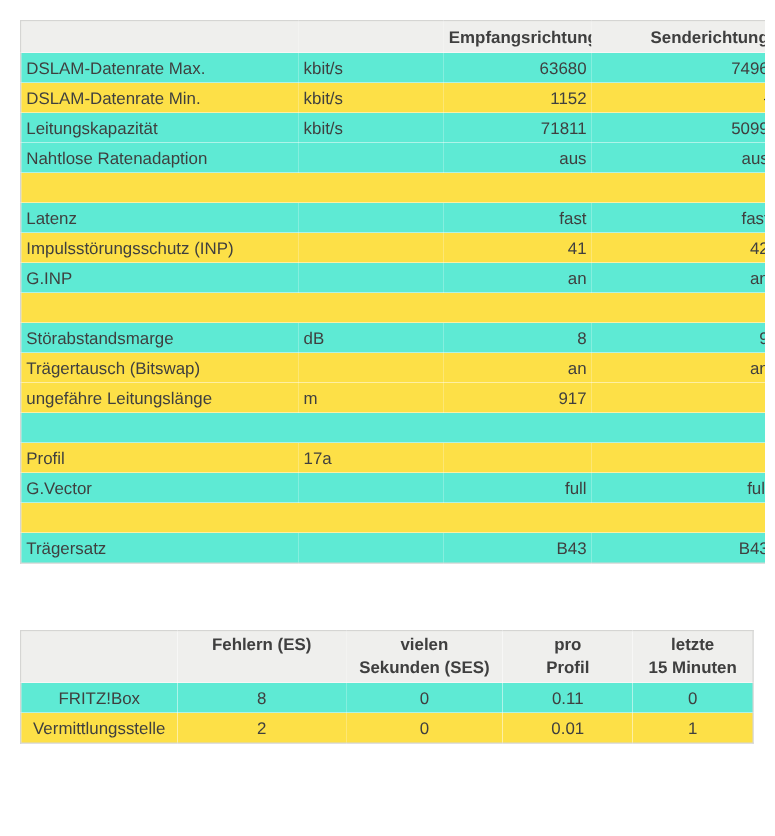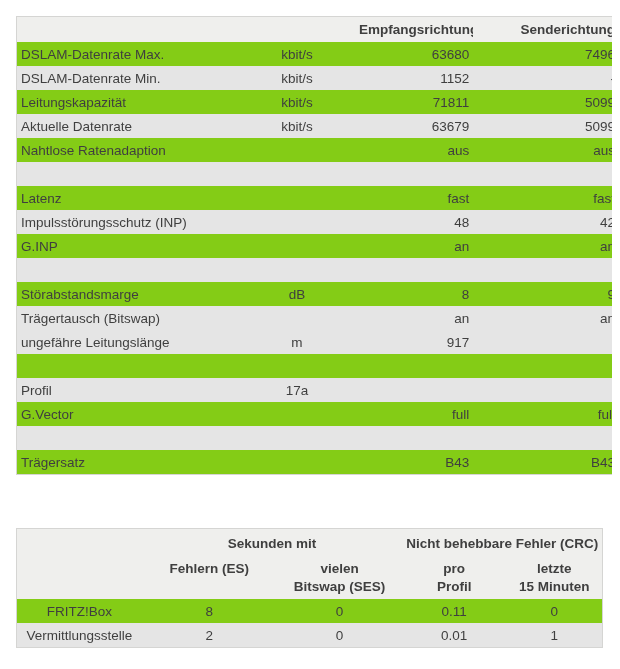--- a/index.html
+++ b/index.html
@@ -15,37 +15,37 @@
     border: 1px solid #d5d5d3;
     table-layout: fixed;
   }
   td, th {
     padding: 0 4px;
     overflow: hidden;
     white-space: nowrap;
     font-weight: normal;
   }
   thead tr { background: #efefed; }
-  tbody tr.row-white { background: #84cc16; }
-  tbody tr.row-gray  { background: #e5e5e5; }
+  tbody tr.row-white { background: #5eead4; }
+  tbody tr.row-gray  { background: #fde047; }
 
   
   #dsl-table { width: 604px; }
   #dsl-table th {
     height: 25px;
     font-weight: bold;
     text-align: right;
     vertical-align: middle;
   }
   #dsl-table td {
     height: 24px;
     vertical-align: middle;
   }
   #dsl-table .c-label { text-align: left; }
-  #dsl-table .c-unit  { text-align: center; }
+  #dsl-table .c-unit  { text-align: left; }
   #dsl-table .c-rx,
   #dsl-table .c-tx    { text-align: right; }
 
   
   #error-table { width: 587px; margin-top: 53px; }
   #error-table th {
     font-weight: bold;
     text-align: center;
   }
   #error-table .group-row th {
@@ -97,45 +97,39 @@
       <td class="c-unit">kbit/s</td>
       <td class="c-rx">1152</td>
       <td class="c-tx">-</td>
     </tr>
     <tr class="row-white">
       <td class="c-label">Leitungskapazität</td>
       <td class="c-unit">kbit/s</td>
       <td class="c-rx">71811</td>
       <td class="c-tx">5099</td>
     </tr>
-    <tr class="row-gray">
-      <td class="c-label">Aktuelle Datenrate</td>
-      <td class="c-unit">kbit/s</td>
-      <td class="c-rx">63679</td>
-      <td class="c-tx">5099</td>
-    </tr>
     <tr class="row-white">
       <td class="c-label">Nahtlose Ratenadaption</td>
       <td class="c-unit"></td>
       <td class="c-rx">aus</td>
       <td class="c-tx">aus</td>
     </tr>
     <tr class="row-gray">
       <td colspan="4"></td>
     </tr>
     <tr class="row-white">
       <td class="c-label">Latenz</td>
       <td class="c-unit"></td>
       <td class="c-rx">fast</td>
       <td class="c-tx">fast</td>
     </tr>
     <tr class="row-gray">
       <td class="c-label">Impulsstörungsschutz (INP)</td>
       <td class="c-unit"></td>
-      <td class="c-rx">48</td>
+      <td class="c-rx">41</td>
       <td class="c-tx">42</td>
     </tr>
     <tr class="row-white">
       <td class="c-label">G.INP</td>
       <td class="c-unit"></td>
       <td class="c-rx">an</td>
       <td class="c-tx">an</td>
     </tr>
     <tr class="row-gray">
       <td colspan="4"></td>
@@ -187,34 +181,29 @@
 
 <table id="error-table">
   <colgroup>
     <col style="width:125px">
       <col style="width:135px">
       <col style="width:125px">
       <col style="width:104px">
       <col style="width:96px">
   </colgroup>
   <thead>
-    <tr class="group-row">
-      <th></th>
-      <th colspan="2">Sekunden mit</th>
-      <th colspan="2">Nicht behebbare Fehler (CRC)</th>
-    </tr>
     <tr class="sub-row">
       <th></th>
       <th>
         <span class="h2line">Fehlern (ES)</span>
         <span class="h2line"></span>
       </th>
       <th>
         <span class="h2line">vielen</span>
-        <span class="h2line">Bitswap (SES)</span>
+        <span class="h2line">Sekunden (SES)</span>
       </th>
       <th>
         <span class="h2line">pro</span>
         <span class="h2line">Profil</span>
       </th>
       <th>
         <span class="h2line">letzte</span>
         <span class="h2line">15 Minuten</span>
       </th>
     </tr>

